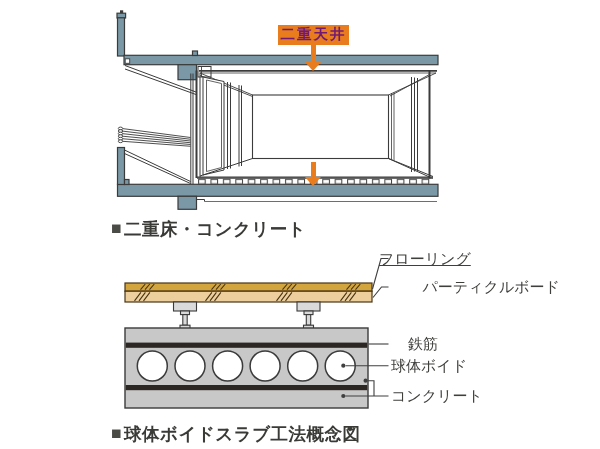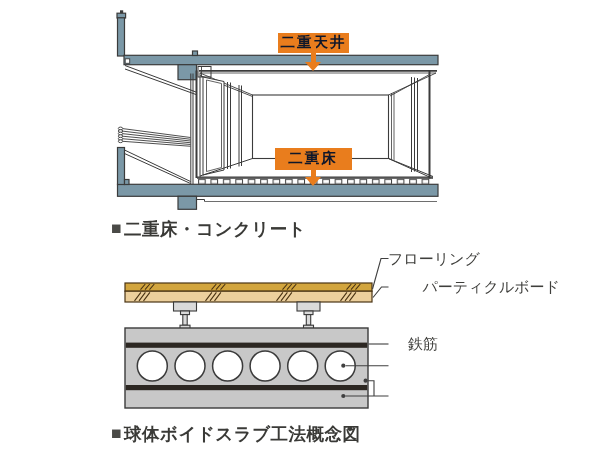--- a/index.html
+++ b/index.html
@@ -2,23 +2,23 @@
 <html><head>
 <meta charset="utf-8">
 <style>
   html,body{margin:0;padding:0;background:#fff;}
   .canvas{
     position:relative;width:600px;height:449px;background:#ffffff;overflow:hidden;
     font-family:"Liberation Sans", sans-serif;
   }
   .art{position:absolute;left:0;top:0;}
   .callout{
-    position:absolute;background:#e97d1d;color:#0f172a;
+    position:absolute;background:#e97d1d;color:#701a75;
     font-size:14.5px;font-weight:bold;letter-spacing:2px;
-    display:flex;align-items:center;justify-content:center;margin-top:8px;
+    display:flex;align-items:center;justify-content:center;
   }
   .arrow-stem{position:absolute;width:5px;background:#e97d1d;}
   .arrow-head{
     position:absolute;width:0;height:0;
     border-left:8.7px solid transparent;border-right:8.7px solid transparent;
     border-top:9.5px solid #e97d1d;
   }
   .caption{
     position:absolute;font-size:17.5px;font-weight:bold;color:#3a3a37;
     letter-spacing:0.5px;white-space:nowrap;display:flex;align-items:center;gap:2px;
@@ -162,30 +162,31 @@
       <circle cx="343.3" cy="365.7" r="2.1" fill="#3f3f3f" stroke="none"></circle>
       <circle cx="365.6" cy="380.7" r="2.1" fill="#3f3f3f" stroke="none"></circle>
       <circle cx="343.3" cy="396" r="2.1" fill="#3f3f3f" stroke="none"></circle>
     </g>
   </svg>
 
   <div class="callout" style="left:278px;top:24.5px;width:71px;height:20.5px;">二重天井</div>
   <div class="arrow-stem" style="left:311px;top:45px;height:17px;"></div>
   <div class="arrow-head" style="left:304.8px;top:61.5px;"></div>
 
-  <div class="callout" style="left:274.5px;top:140px;width:77px;height:21.5px;">二重床</div>
   <div class="arrow-stem" style="left:310.7px;top:161.5px;height:15.5px;"></div>
   <div class="arrow-head" style="left:304.5px;top:176.5px;"></div>
 
   <div class="caption" style="left:111px;top:216.5px;">
     <span class="sq">■</span>
     <span>二重床・コンクリート</span>
   </div>
   <div class="caption" style="left:111px;top:421.5px;">
     <span class="sq">■</span>
     <span>球体ボイドスラブ工法概念図</span>
   </div>
 
-  <div class="plabel" style="left:388px;top:249.5px;">フローリング</div>
+  <div class="plabel" style="left:379px;top:249.5px;text-decoration:underline;">フローリング</div>
   <div class="plabel" style="left:390.5px;top:278px;margin-left:32px;">パーティクルボード</div>
   <div class="plabel" style="left:408px;top:335px;">鉄筋</div>
+  <div class="plabel" style="left:391px;top:357px;">球体ボイド</div>
+  <div class="plabel" style="left:391px;top:387px;">コンクリート</div>
 
 </div>
 
 </body></html>

